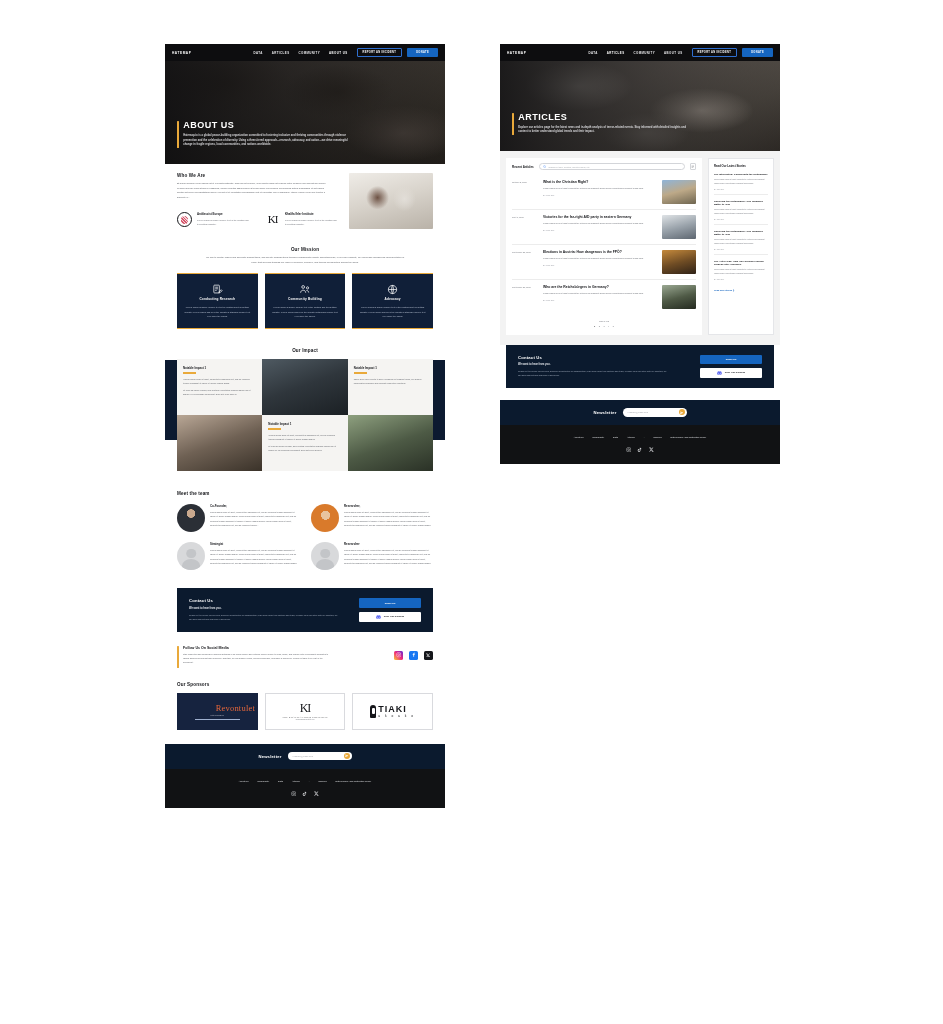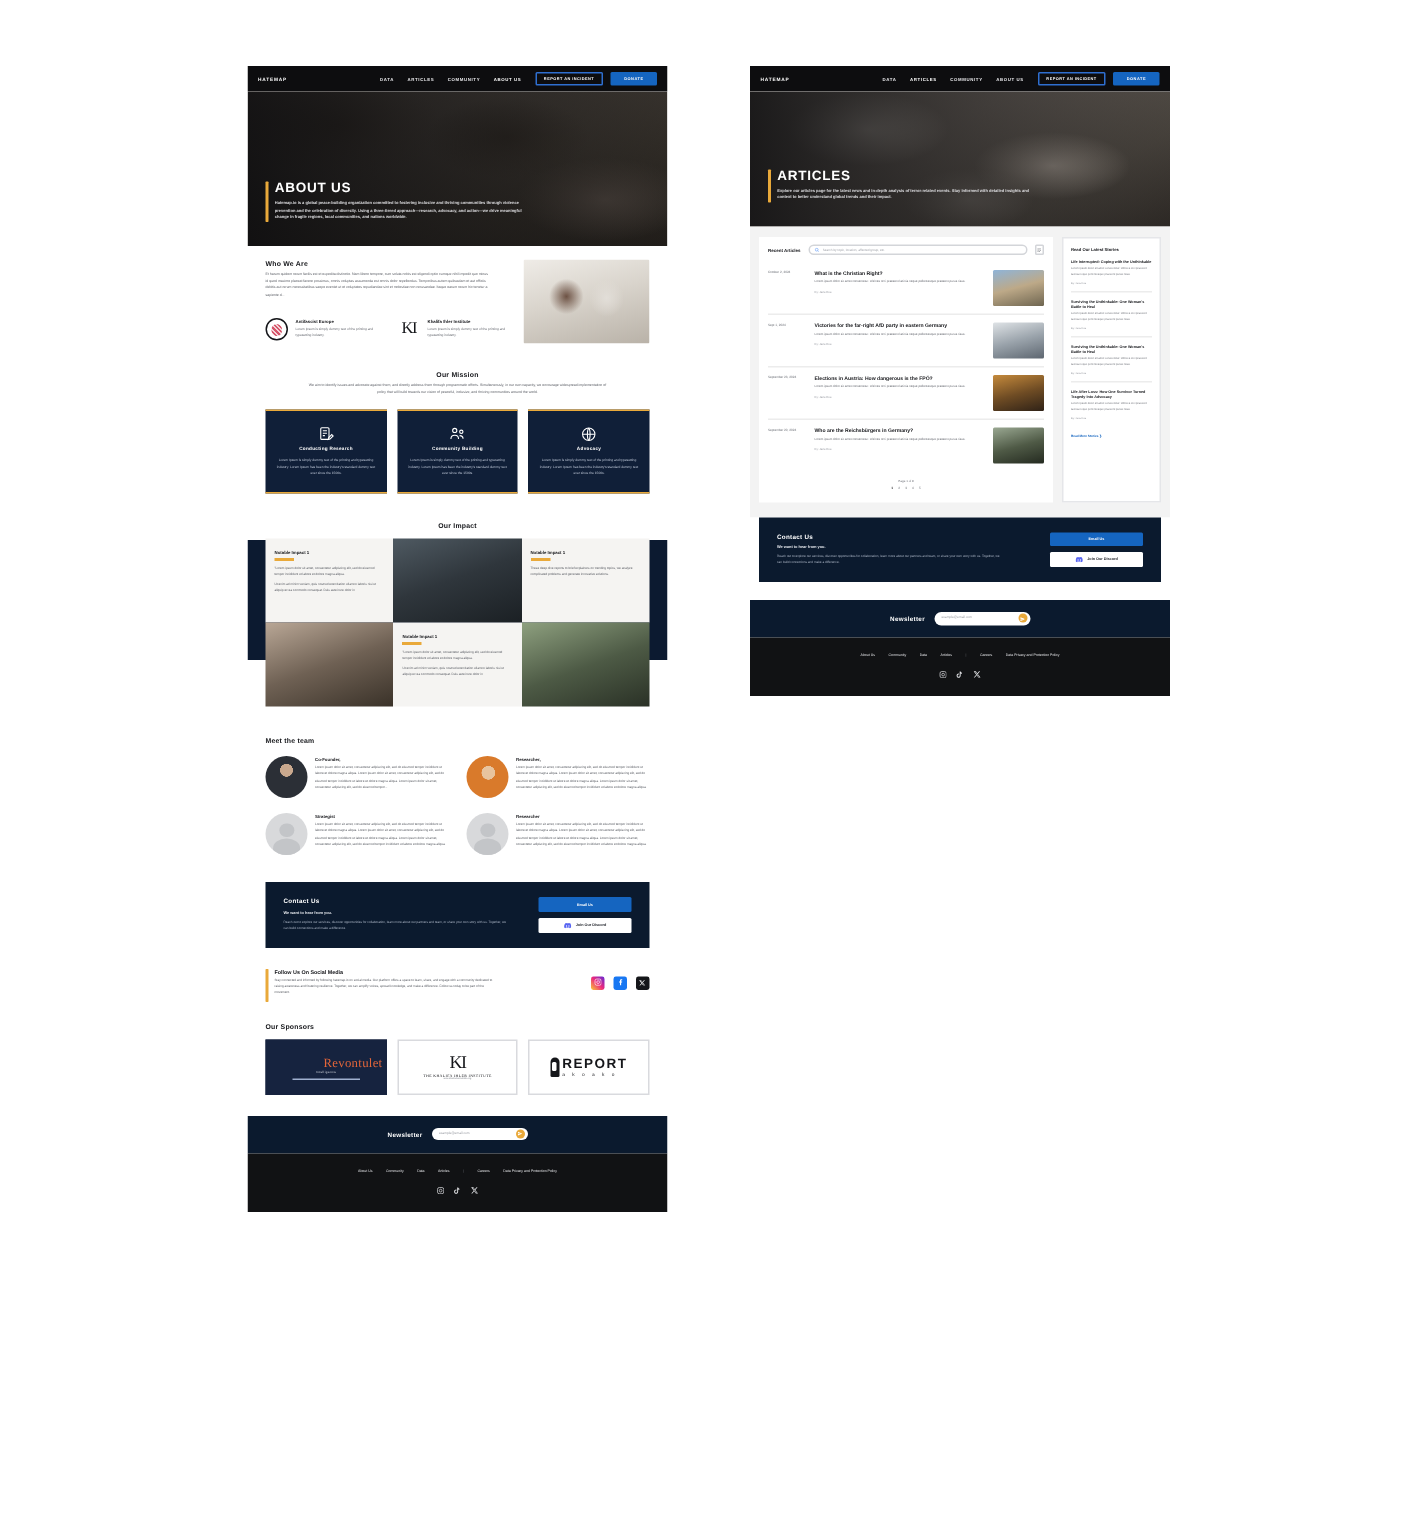--- a/index.html
+++ b/index.html
@@ -457,21 +457,21 @@
             <div class="sp-revo-rule"></div>
           </div>
           <div class="sponsor sp-ki">
             <div class="sp-ki-mark">KI</div>
             <div class="sp-ki-t">THE KHALIFA IHLER INSTITUTE</div>
             <div class="sp-ki-s">www.khalifaihlerinstitute.org</div>
           </div>
           <div class="sponsor sp-tiaki">
             <div class="sp-tiaki-glyph"></div>
             <div>
-              <div class="sp-tiaki-t">REPORT</div>
+              <div class="sp-tiaki-t">TIAKI</div>
               <div class="sp-tiaki-s">a k o a k o</div>
             </div>
           </div>
         </div>
       </div>
 
     </div>
 
     <div class="newsletter">
       <div class="nl-label">Newsletter</div>

